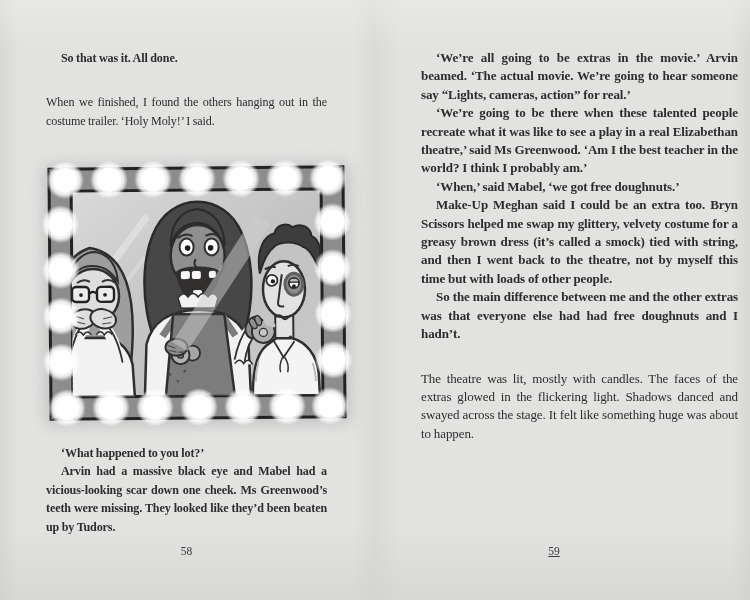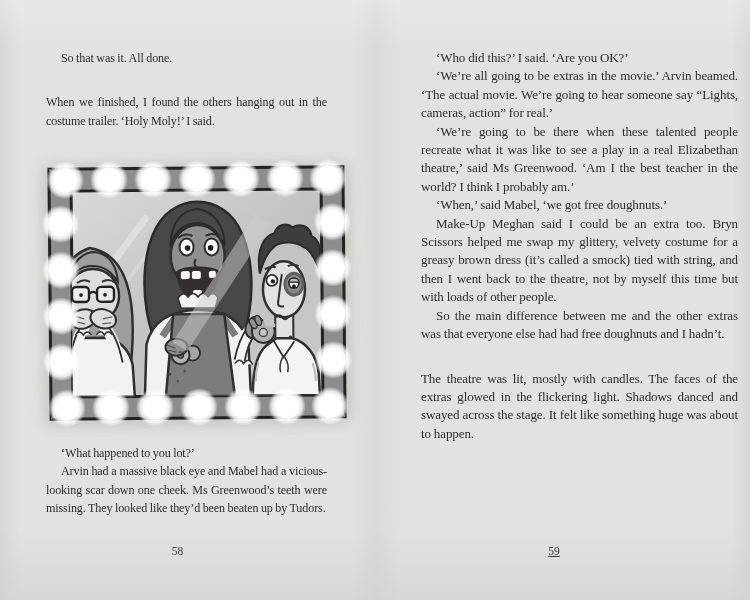--- a/index.html
+++ b/index.html
@@ -9,30 +9,30 @@
     font-family:"Liberation Serif","DejaVu Serif",serif;
   }
   .spread{position:absolute;inset:0;}
   .shade-h{position:absolute;inset:0;pointer-events:none;
     background:linear-gradient(90deg,#d7d7d6 0%,rgba(226,226,225,0) 2.5%,rgba(226,226,225,0) 47%,
       rgba(208,208,207,.45) 50%,rgba(226,226,225,0) 53.5%,rgba(226,226,225,0) 97.5%,#d7d7d6 100%);}
   .shade-v{position:absolute;inset:0;pointer-events:none;
     background:linear-gradient(180deg,rgba(238,238,237,.5) 0%,rgba(226,226,225,0) 8%,
       rgba(226,226,225,0) 88%,rgba(205,205,204,.5) 100%);}
   .bookcol p{margin:0;text-align:justify;color:#2d2d2d;}
-  .bookcol p.ind{text-indent:15px;}
+  .bookcol p.ind{text-indent:15px;font-weight:bold;}
   .bookcol p.sb{margin-top:26px;}
   .col-left-top,.col-left-bot{position:absolute;left:46px;width:281px;
     font-size:12.1px;line-height:18.4px;letter-spacing:-0.12px;word-spacing:-0.35px;}
   .col-left-top{top:49px;}
   .col-left-bot{top:444px;}
   .col-right{position:absolute;left:421px;top:49px;width:317px;
     font-size:13px;line-height:18.4px;letter-spacing:-0.1px;word-spacing:-0.2px;}
   .pagenum{position:absolute;top:545px;font-size:11.5px;color:#3a3a3a;text-align:center;}
-  .pagenum.left{left:37px;width:281px;}
+  .pagenum.left{left:46px;width:281px;}
   .pagenum.right{left:421px;width:266px;text-decoration:underline;}
   .illo{position:absolute;left:26px;top:148px;width:346px;height:288px;transform:rotate(-0.5deg);}
 </style>
 </head>
 <body>
 
 <div class="spread">
   <div class="shade-h"></div>
   <div class="shade-v"></div>
 
@@ -200,21 +200,20 @@
     <div class="bookcol col-left-bot">
         <p class="ind ">‘What happened to you lot?’</p>
         <p class="ind ">Arvin had a massive black eye and Mabel had a vicious-looking scar down one cheek. Ms Greenwood’s teeth were missing. They looked like they’d been beaten up by Tudors.</p>
       </div>
 
     <div class="pagenum left">58</div>
   </div>
 
   <div>
     <div class="bookcol col-right">
-        <p class="ind ">‘Who did this?’ I said. ‘Are you OK?’</p>
         <p class="ind ">‘We’re all going to be extras in the movie.’ Arvin beamed. ‘The actual movie. We’re going to hear someone say “Lights, cameras, action” for real.’</p>
         <p class="ind ">‘We’re going to be there when these talented people recreate what it was like to see a play in a real Elizabethan theatre,’ said Ms Greenwood. ‘Am I the best teacher in the world? I think I probably am.’</p>
         <p class="ind ">‘When,’ said Mabel, ‘we got free doughnuts.’</p>
         <p class="ind ">Make-Up Meghan said I could be an extra too. Bryn Scissors helped me swap my glittery, velvety costume for a greasy brown dress (it’s called a smock) tied with string, and then I went back to the theatre, not by myself this time but with loads of other people.</p>
         <p class="ind ">So the main difference between me and the other extras was that everyone else had had free doughnuts and I hadn’t.</p>
         <p class="sb">The theatre was lit, mostly with candles. The faces of the extras glowed in the flickering light. Shadows danced and swayed across the stage. It felt like something huge was about to happen.</p>
       </div>
     <div class="pagenum right">59</div>
   </div>
 </div>

